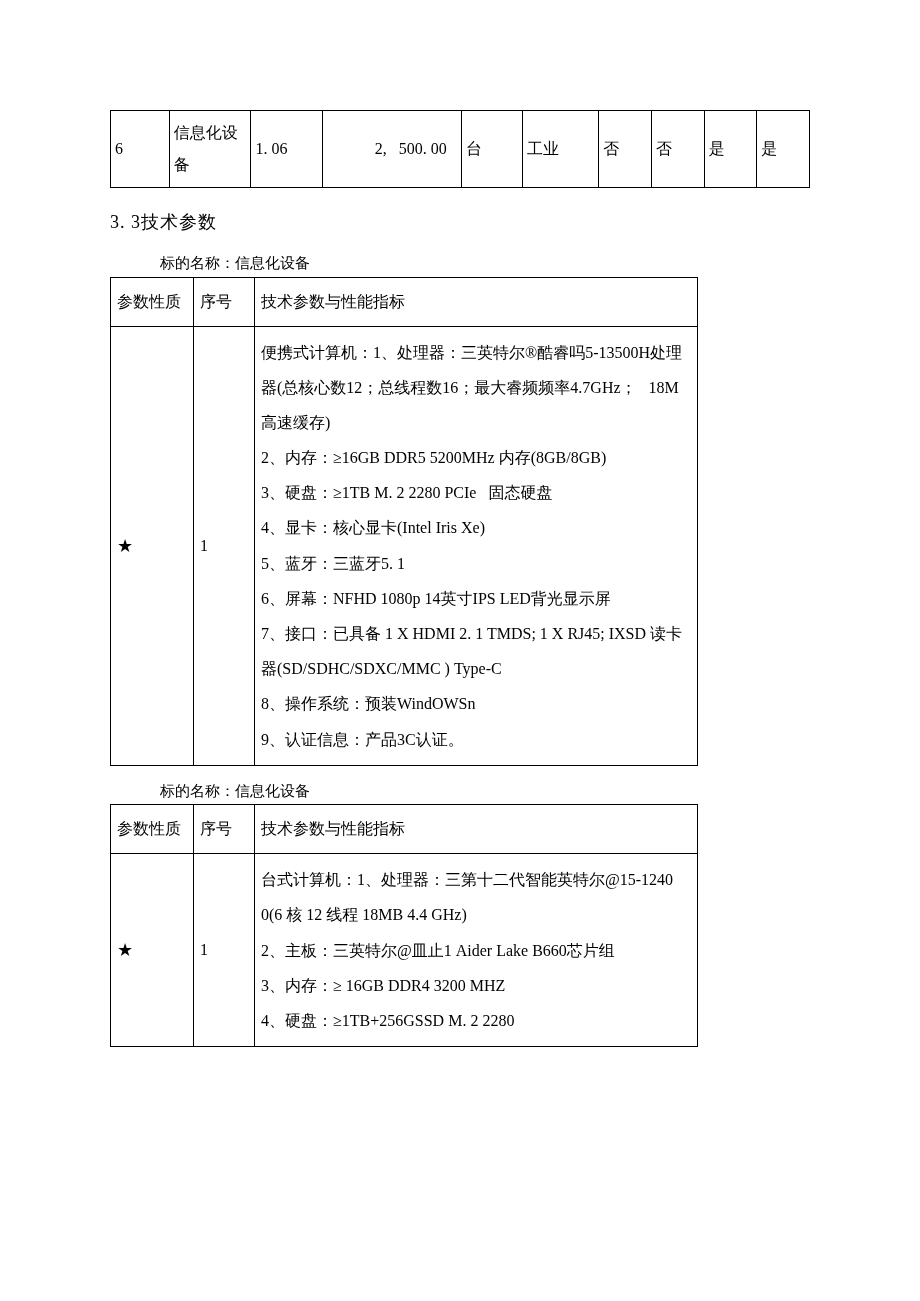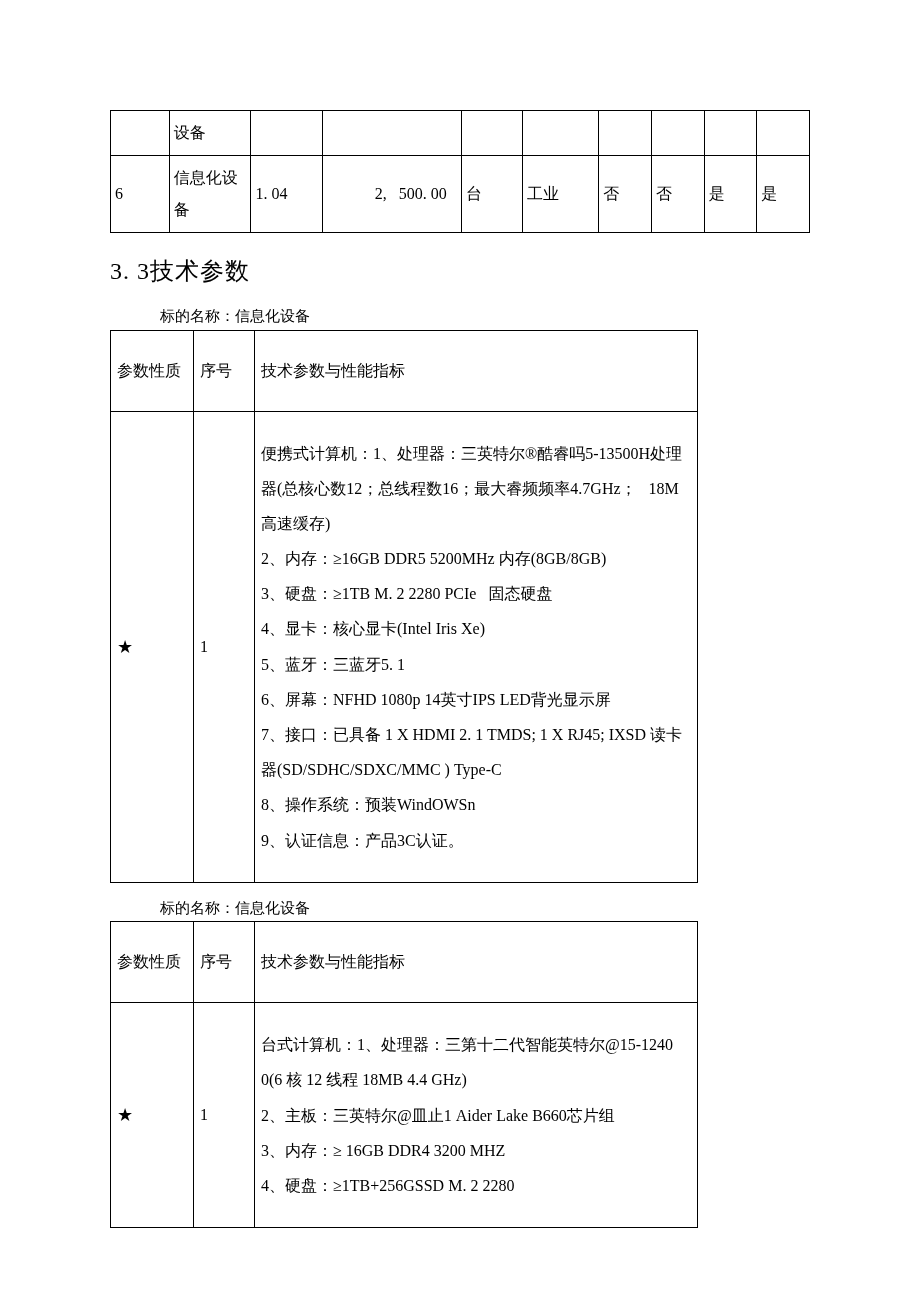--- a/index.html
+++ b/index.html
@@ -30,66 +30,54 @@
   .c-name { width: 70px; }
   .table1 .qty { width: 60px; }
   .table1 .price { width: 90px; }
   .table1 .unit { width: 50px; }
   .table1 .ind { width: 65px; }
   .table1 .yn { width: 42px; }
 
   h3.sec {
     font-family: "SimSun", serif;
     font-weight: 400;
-    font-size: 24px;
+    font-size: 18px;
     margin: 22px 0 18px 0;
     letter-spacing: 1px;
   }
 
   .sub {
     font-size: 15px;
     margin-left: 50px;
     line-height: 1.5;
   }
   .sub.first { margin-top: 14px; }
 
   .ptable {
     width: 588px;
     margin-top: 2px;
   }
-  .ptable td { padding: 24px 6px; }
+  .ptable td { padding: 8px 6px; }
   .ptable .col1 { width: 70px; }
   .ptable .col2 { width: 48px; }
   .ptable .desc { line-height: 2.2; font-family: Liberation Serif, serif; font-size: 16px; }
   .ptable .hdrrow td { line-height: 2; }
   .star { font-size: 18px; }
 </style>
 </head>
 <body>
 
 <div class="page">
 
   <table class="table1">
     <tbody>
-        <tr>
-      <td class="num"></td>
-      <td class="c-name">设备</td>
-      <td class="qty"></td>
-      <td class="price"></td>
-      <td class="unit"></td>
-      <td class="ind"></td>
-      <td class="yn"></td>
-      <td class="yn"></td>
-      <td class="yn"></td>
-      <td class="yn"></td>
-    </tr>
     <tr>
       <td class="num">6</td>
       <td class="c-name">信息化设备</td>
-      <td class="qty">1. 04</td>
+      <td class="qty">1. 06</td>
       <td class="price" style="white-space:pre;padding-left:40px;">   2,   500. 00</td>
       <td class="unit">台</td>
       <td class="ind">工业</td>
       <td class="yn">否</td>
       <td class="yn">否</td>
       <td class="yn">是</td>
       <td class="yn">是</td>
     </tr>
   </tbody>
     </table>

